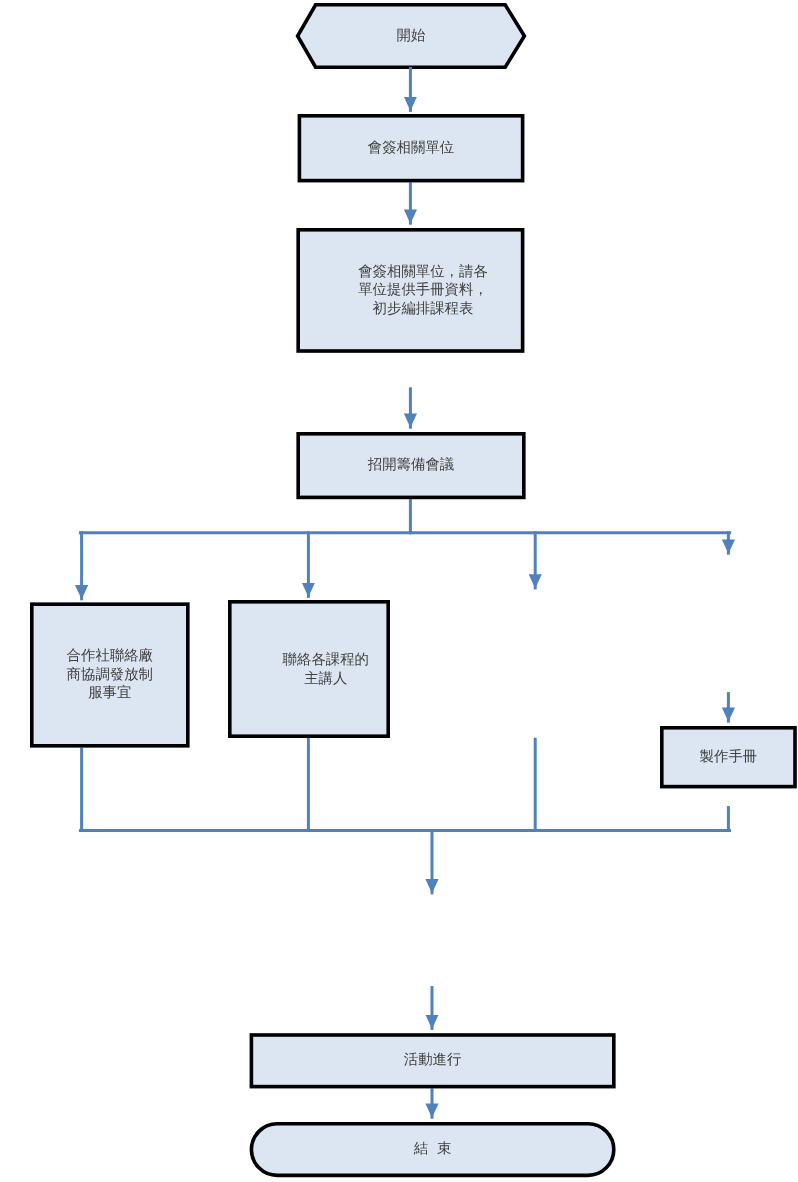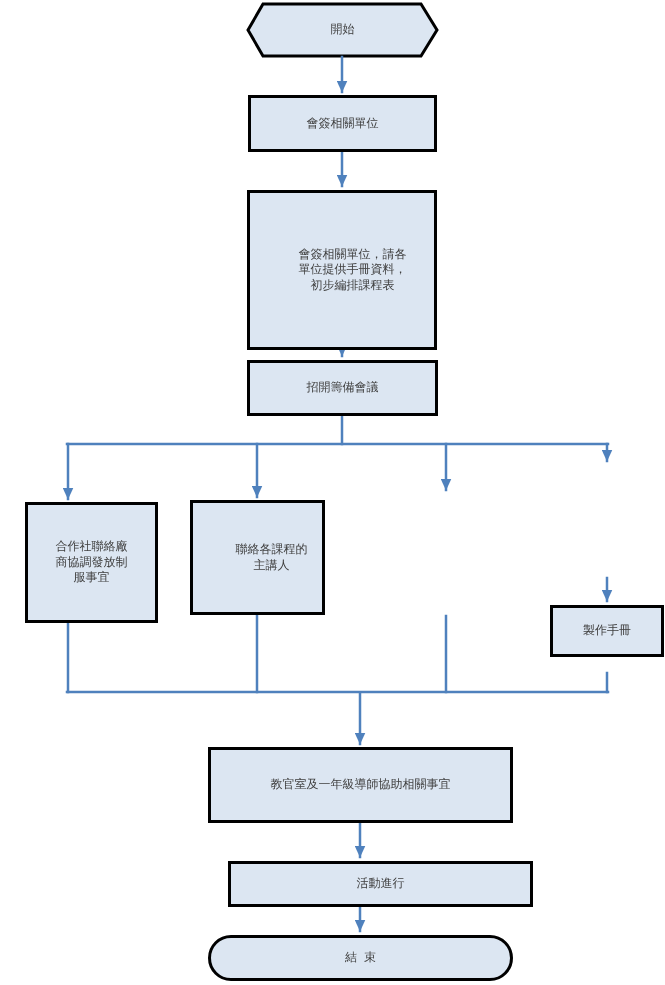--- a/index.html
+++ b/index.html
@@ -90,21 +90,21 @@
   </svg>
 
   <div class="node plain" style="left:248px; top:3px; width:189px; height:54px;">
     <span>開始</span>
   </div>
 
   <div class="node" style="left:248px; top:95px; width:189px; height:57px;">
     <span>會簽相關單位</span>
   </div>
 
-  <div class="node" style="left:247px; top:190px; width:190px; height:160px;padding-left:21px;">
+  <div class="node" style="left:247px; top:190px; width:190px; height:104px;padding-left:21px;">
     <span>會簽相關單位，請各
 單位提供手冊資料，
 初步編排課程表</span>
   </div>
 
   <div class="node" style="left:247px; top:360px; width:191px; height:56px;">
     <span>招開籌備會議</span>
   </div>
 
   <div class="node" style="left:2px; top:502px; width:133px; height:121px;margin-left:23px;">
@@ -117,25 +117,22 @@
     <span>聯絡各課程的
 主講人</span>
   </div>
 
 
 
   <div class="node" style="left:550px; top:605px; width:114px; height:52px;">
     <span>製作手冊</span>
   </div>
 
-  <div class="node" style="left:208px; top:747px; width:305px; height:76px;">
-    <span>教官室及一年級導師協助相關事宜</span>
-  </div>
 
-  <div class="node" style="left:208px; top:861px; width:305px; height:46px;margin-left:20px;">
+  <div class="node" style="left:208px; top:861px; width:305px; height:46px;">
     <span>活動進行</span>
   </div>
 
   <div class="node stadium" style="left:208px; top:935px; width:305px; height:46px;">
     <span class="wide-label">結束</span>
   </div>
 
 </div>
 
 </body></html>

